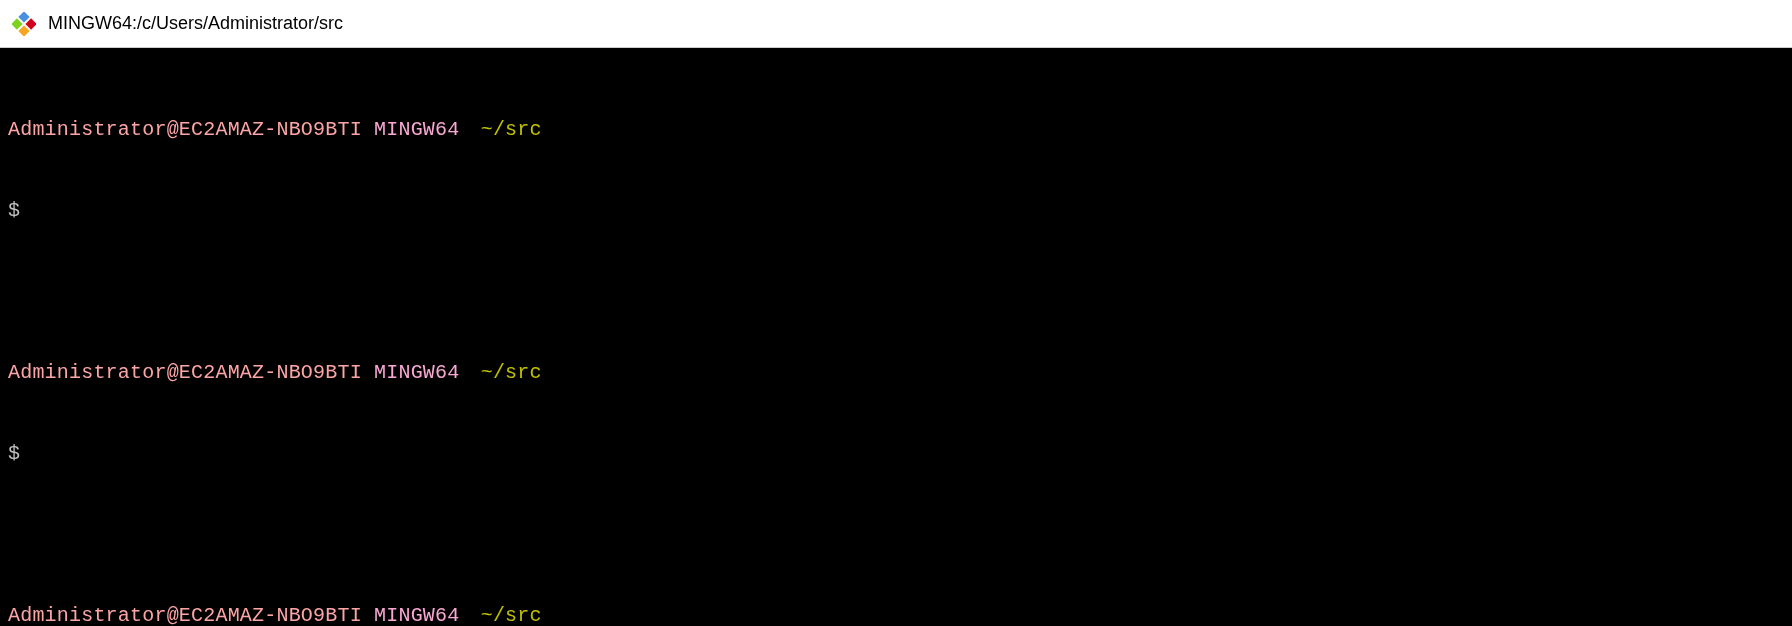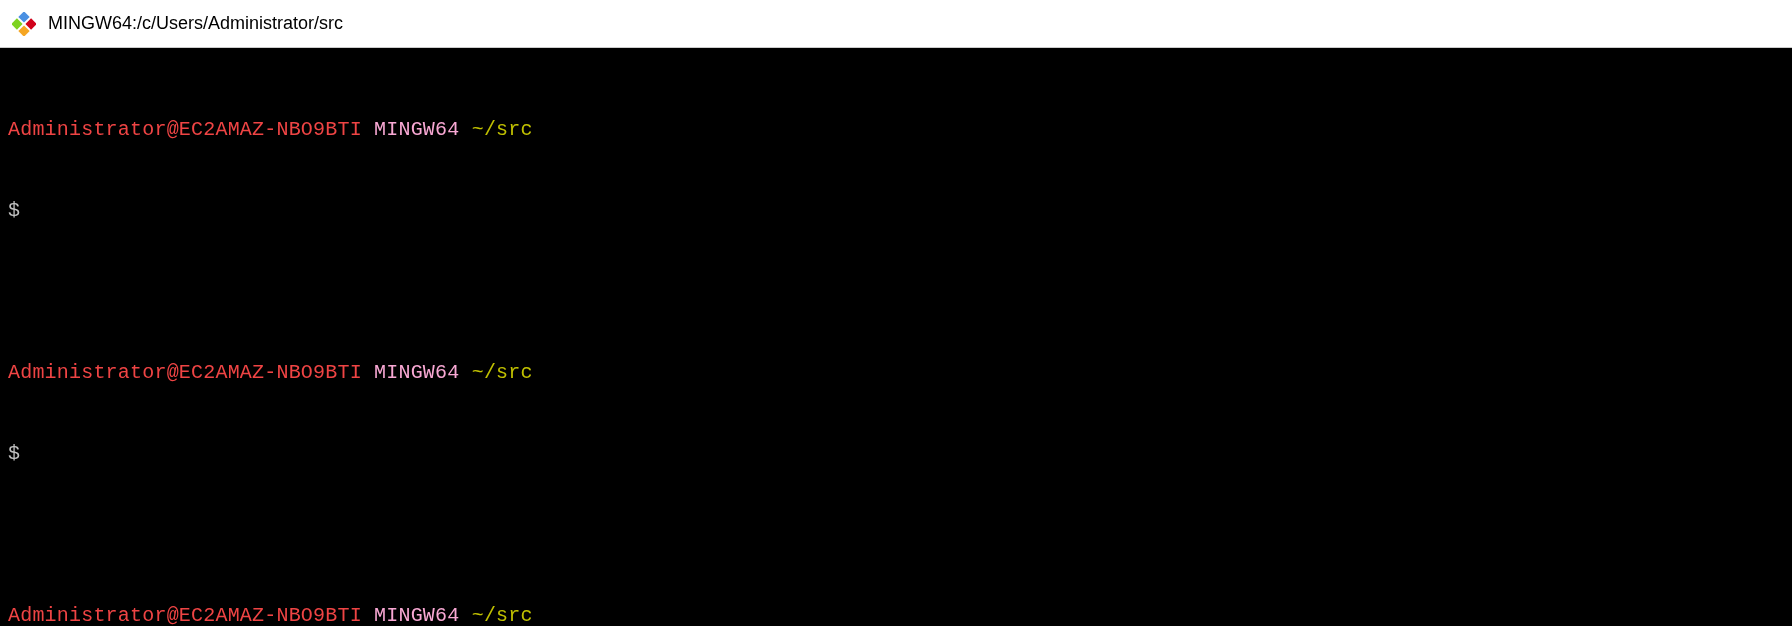--- a/index.html
+++ b/index.html
@@ -40,27 +40,28 @@
       line-height: 27px;
       color: #c0c0c0;
       white-space: pre;
       letter-spacing: 0.2px;
     }
     .term-line {
       display: block;
       min-height: 27px;
     }
     .user-host {
-      color: #ef4444;
+      color: #fca5a5;
     }
     .env {
       color: #f9a8d4;
     }
     .path {
       color: #c0c000;
+      margin-left: 9px;
     }
     .dollar {
       color: #c0c0c0;
     }
   </style>
 </head>
 <body>
 
 <div class="titlebar">
   <span class="app-icon">

